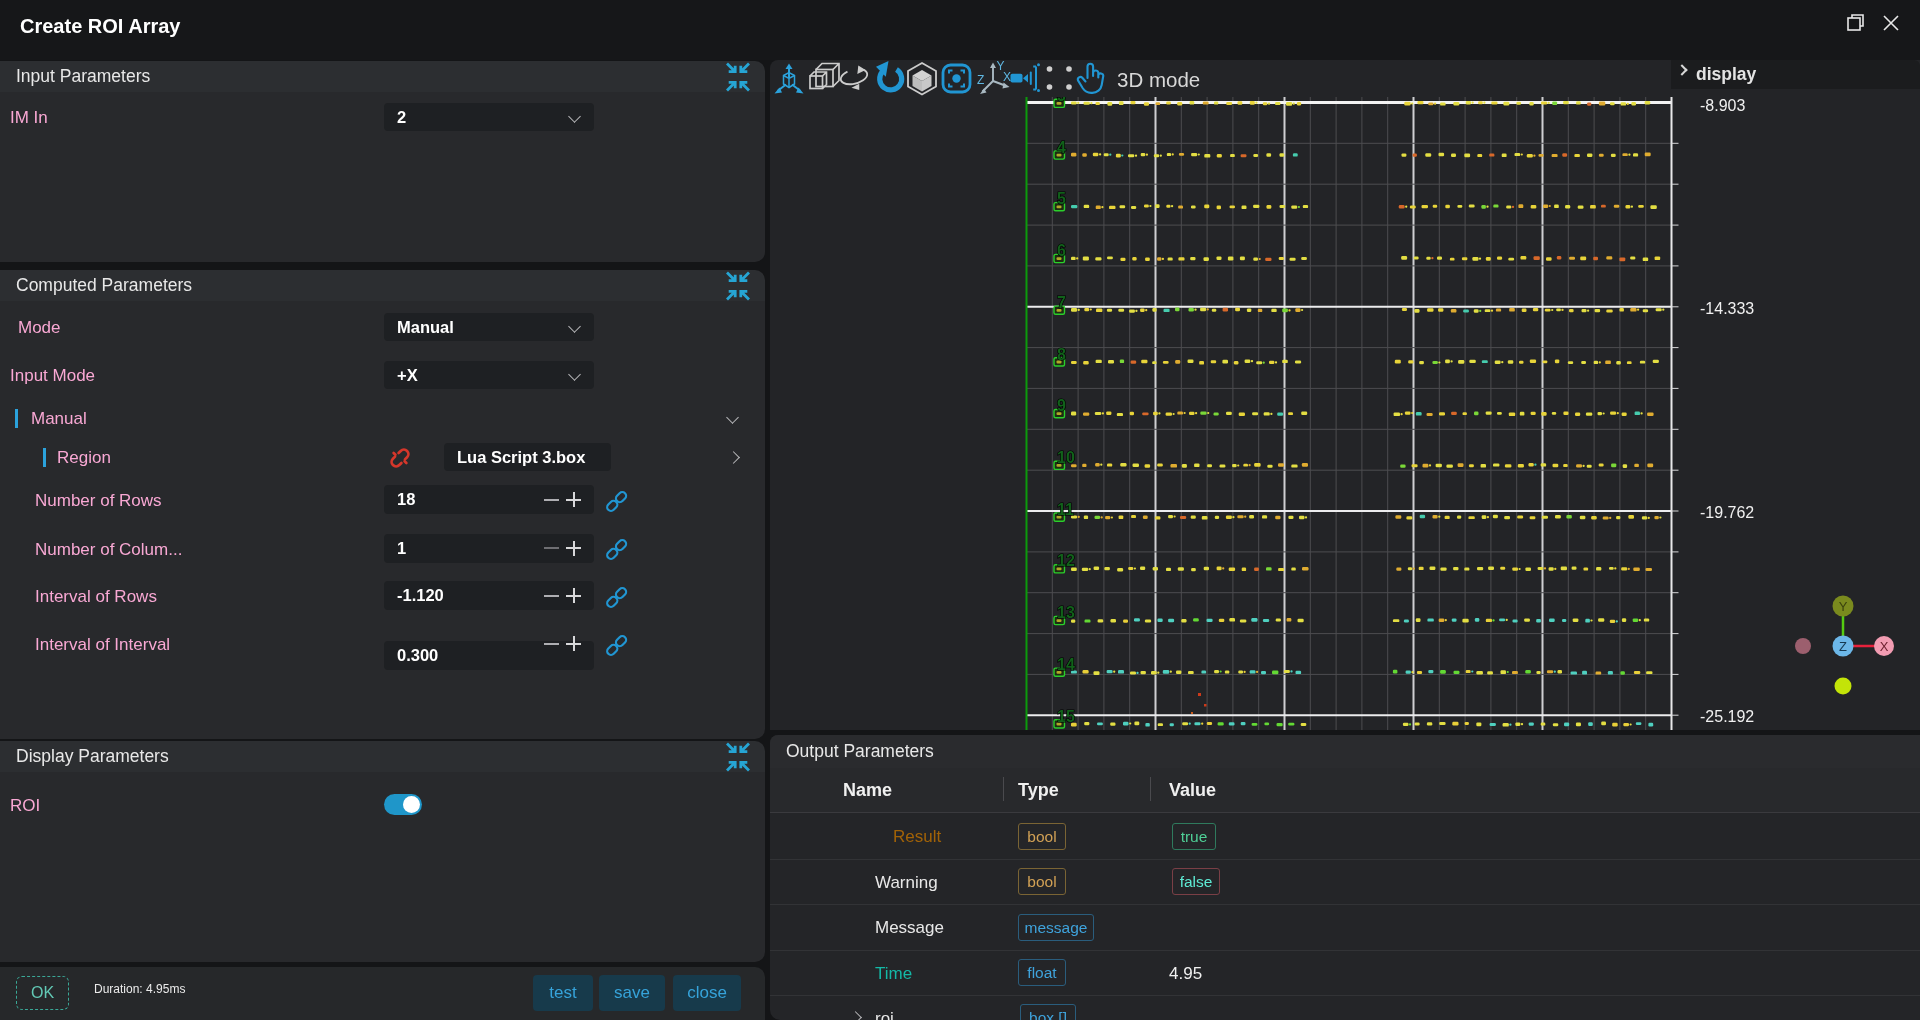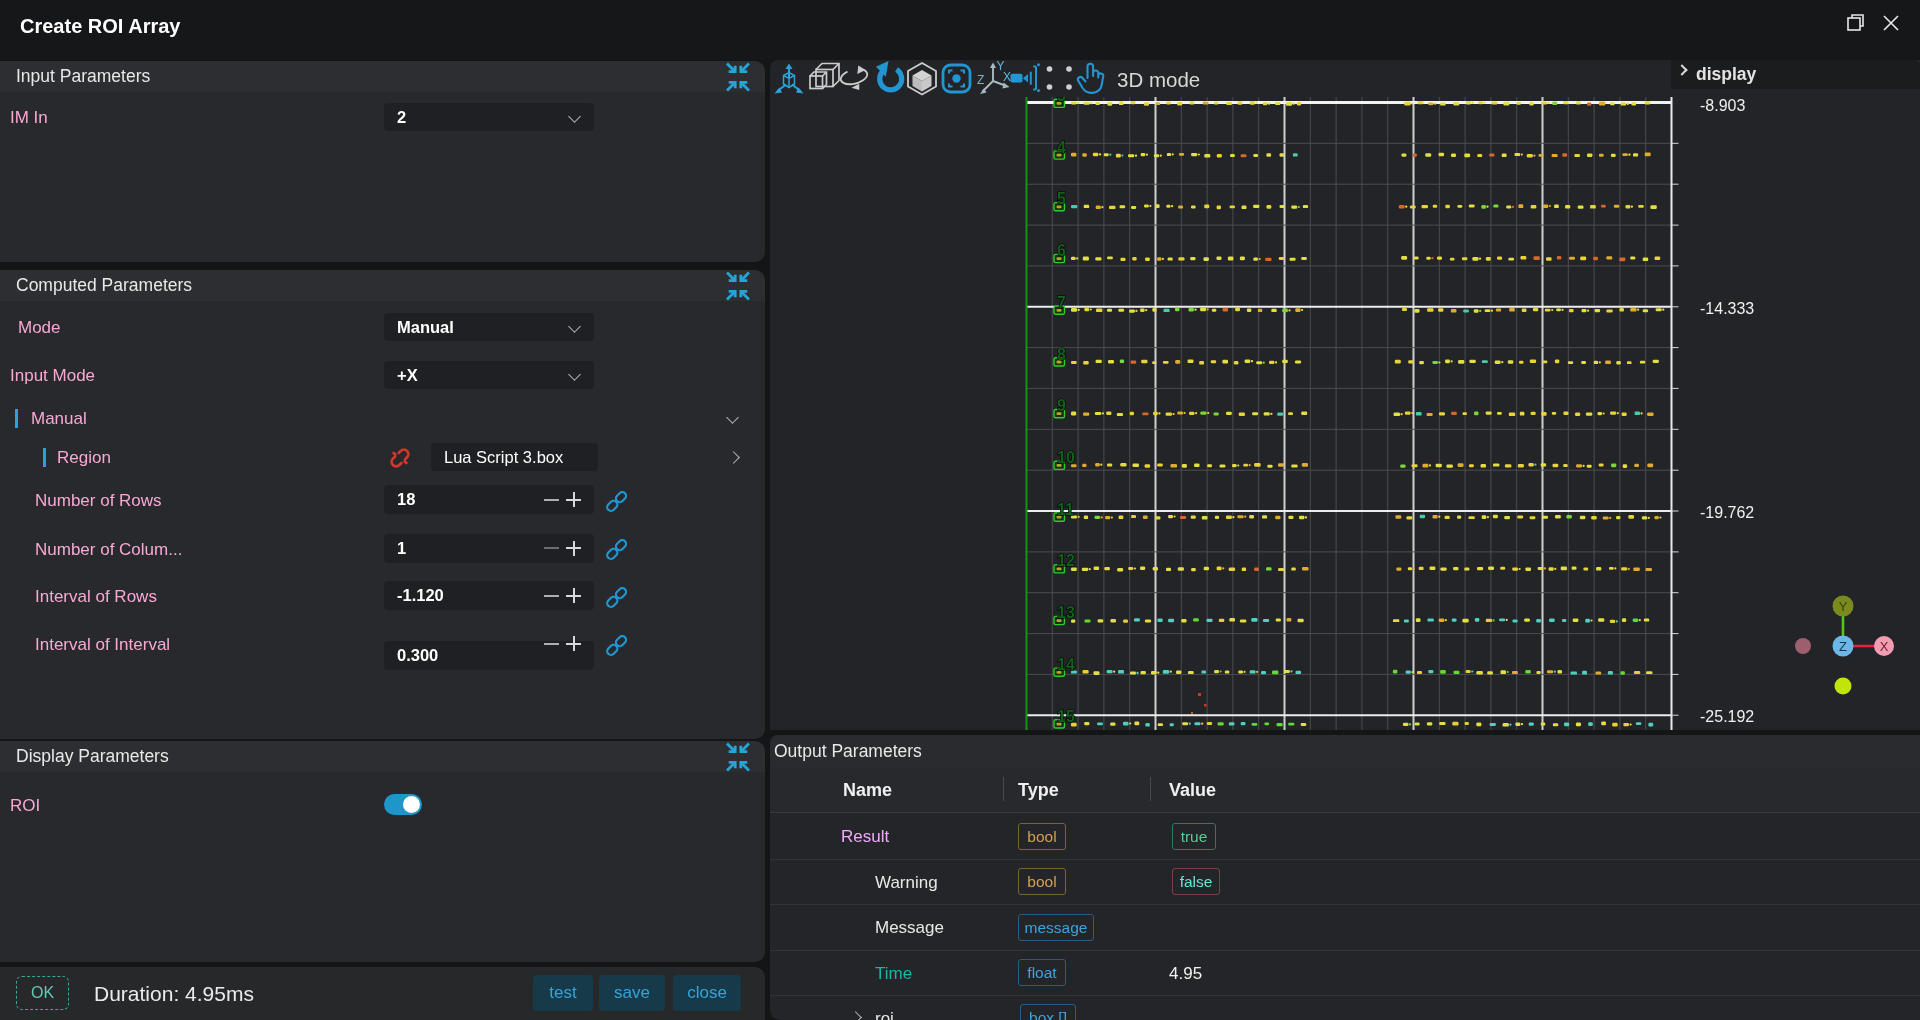--- a/index.html
+++ b/index.html
@@ -58,21 +58,21 @@
 <div class="bar" style="left:43px;top:448px"></div>
 <div class="lbl" style="left:57px;top:448px">Region</div>
 <svg width="28" height="28" viewBox="0 0 28 28" style="position:absolute;left:386px;top:444px">
     <g transform="rotate(-45 14 14)" stroke="#d6372b" stroke-width="2.7" fill="none" stroke-linecap="round">
       <path d="M11.5 9.5 H8.5 a4.5 4.5 0 0 0 0 9 h3"></path>
       <path d="M16.5 9.5 h3 a4.5 4.5 0 0 1 0 9 h-3"></path>
       <line x1="13" y1="6" x2="13" y2="8.5"></line>
       <line x1="15" y1="19.5" x2="15" y2="22"></line>
     </g>
   </svg>
-<div class="fld" style="left:431px;top:443px;width:167px;font-weight:normal">Lua Script 3.box</div>
+<div class="fld" style="left:444px;top:443px;width:167px;font-weight:bold">Lua Script 3.box</div>
 <div class="chev cr" style="left:729px;top:453px"></div>
 <div class="lbl" style="left:35px;top:491px">Number of Rows</div>
 <div class="fld" style="left:384px;top:485px;width:210px;height:29px;line-height:29px">18</div>
 <div class="abs" style="left:544px;top:498.5px;width:15px;height:2px;background:#aeaeb2"></div>
 <div class="abs" style="left:566px;top:498.5px;width:15px;height:2px;background:#d8d8da"></div>
 <div class="abs" style="left:572.5px;top:492px;width:2px;height:15px;background:#d8d8da"></div>
 <svg width="25" height="25" viewBox="0 0 25 25" style="position:absolute;left:604px;top:488.5px">
     <g transform="rotate(-45 12.5 12.5)" stroke="#2196d3" stroke-width="2.2" fill="none">
       <rect x="0.8" y="8.8" width="11.2" height="7.6" rx="3.8"></rect>
       <rect x="13.2" y="8.8" width="11.2" height="7.6" rx="3.8"></rect>
@@ -117,21 +117,21 @@
     <path d="M26 1.5 L17.8 9.7 M17.8 3.7 L17.8 9.7 L24.3 9.7" stroke="#26a5d4" stroke-width="2.8" fill="none"></path>
     <path d="M4 28.5 L12.2 20.3 M5.7 20.3 L12.2 20.3 L12.2 26.3" stroke="#26a5d4" stroke-width="2.8" fill="none"></path>
     <path d="M26 28.5 L17.8 20.3 M24.3 20.3 L17.8 20.3 L17.8 26.3" stroke="#26a5d4" stroke-width="2.8" fill="none"></path>
   </svg>
 <div class="body" style="top:772px;height:190px;border-radius:0 0 10px 0"></div>
 <div class="lbl" style="left:10px;top:796px">ROI</div>
 <div class="abs" style="left:384px;top:794px;width:38px;height:21px;border-radius:11px;background:#1f96c9"></div>
 <div class="abs" style="left:403px;top:796px;width:17px;height:17px;border-radius:9px;background:#fff"></div>
 <div class="abs" style="left:0;top:967px;width:765px;height:53px;background:#26282a;border-radius:0 10px 0 0"></div>
 <div class="abs" style="left:16px;top:976px;width:53px;height:34px;border:1.5px dashed #3aa897;border-radius:6px;color:#62c9b5;font-size:16px;text-align:center;line-height:31px">OK</div>
-<div class="abs" style="left:94px;top:982px;font-size:21px;color:#ebebeb">Duration: 4.95ms</div>
+<div class="abs" style="left:94px;top:982px;font-size:12px;color:#ebebeb">Duration: 4.95ms</div>
 <div class="abs" style="left:533px;top:975px;width:60px;height:36px;background:#173a4b;border-radius:4px;color:#36a3da;font-size:17px;text-align:center;line-height:36px">test</div>
 <div class="abs" style="left:599px;top:975px;width:66px;height:36px;background:#173a4b;border-radius:4px;color:#36a3da;font-size:17px;text-align:center;line-height:36px">save</div>
 <div class="abs" style="left:673px;top:975px;width:68px;height:36px;background:#173a4b;border-radius:4px;color:#36a3da;font-size:17px;text-align:center;line-height:36px">close</div>
 <div class="abs" style="left:770px;top:60px;width:1150px;height:670px;background:#232427;border-radius:8px 0 0 0"></div>
 <div class="abs" style="left:1671px;top:60px;width:249px;height:29px;background:#1b1c1e;border-radius:0 6px 0 0"></div>
 <div class="abs" style="left:1678px;top:66px;width:8px;height:8px;border-right:2px solid #d8d8d8;border-top:2px solid #d8d8d8;transform:rotate(45deg)"></div>
 <div class="abs" style="left:1696px;top:64px;font-size:17.5px;font-weight:bold;color:#e4e4e4">display</div>
 <svg width="460" height="42" viewBox="770 58 460 42" style="position:absolute;left:770px;top:58px">
     <g stroke="#2ba2dc" stroke-width="2" fill="none">
       <path d="M789 78 V68"></path>
@@ -972,29 +972,29 @@
 <circle cx="1843" cy="606" r="10.5" fill="#7a8a1e"></circle>
 <text x="1843" y="611" text-anchor="middle" font-family="Liberation Sans, sans-serif" font-size="13" fill="#3a420e">Y</text>
 <circle cx="1884" cy="646" r="10" fill="#f29cb2"></circle>
 <text x="1884" y="650.5" text-anchor="middle" font-family="Liberation Sans, sans-serif" font-size="13" fill="#6e2230">X</text>
 <circle cx="1843" cy="646" r="10.5" fill="#6cb7e8"></circle>
 <text x="1843" y="650.5" text-anchor="middle" font-family="Liberation Sans, sans-serif" font-size="13" fill="#173a52">Z</text>
 <circle cx="1803" cy="646" r="8" fill="#9c5f6e"></circle>
 <circle cx="1843" cy="686" r="8.5" fill="#c3e408"></circle>
 </svg>
 <div class="abs" style="left:770px;top:735px;width:1150px;height:285px;background:#242528;border-radius:8px 0 0 10px"></div>
-<div class="abs" style="left:770px;top:735px;width:1150px;height:33px;background:#2a2b2e;color:#e8e8e8;font-size:17.5px;line-height:33px;padding-left:4px;border-radius:8px 0 0 0">Output Parameters</div>
+<div class="abs" style="left:770px;top:735px;width:1150px;height:33px;background:#2a2b2e;color:#e8e8e8;font-size:17.5px;line-height:33px;padding-left:16px;border-radius:8px 0 0 0">Output Parameters</div>
 <div class="abs" style="left:770px;top:768px;width:1150px;height:45px;background:#28292c;border-bottom:1px solid #3a3a3e"></div>
 <div class="abs" style="left:843px;top:780px;font-size:18px;font-weight:bold;color:#f0f0f0">Name</div>
 <div class="abs" style="left:1018px;top:780px;font-size:18px;font-weight:bold;color:#f0f0f0">Type</div>
 <div class="abs" style="left:1169px;top:780px;font-size:18px;font-weight:bold;color:#f0f0f0">Value</div>
 <div class="abs" style="left:1003px;top:777px;width:1px;height:24px;background:#4a4a4e"></div>
 <div class="abs" style="left:1150px;top:777px;width:1px;height:24px;background:#4a4a4e"></div>
 <div class="abs" style="left:770px;top:858.5px;width:1150px;height:1px;background:#323336"></div>
-<div class="lbl" style="left:841px;top:827px;color:#f0abfc">Result</div>
+<div class="lbl" style="left:893px;top:827px;color:#a16207">Result</div>
 <div class="abs" style="left:770px;top:904.0px;width:1150px;height:1px;background:#323336"></div>
 <div class="lbl" style="left:875px;top:872.5px;color:#e8e8e8">Warning</div>
 <div class="abs" style="left:770px;top:949.5px;width:1150px;height:1px;background:#323336"></div>
 <div class="lbl" style="left:875px;top:918px;color:#e8e8e8">Message</div>
 <div class="abs" style="left:770px;top:995.0px;width:1150px;height:1px;background:#323336"></div>
 <div class="lbl" style="left:875px;top:963.5px;color:#14b8a6">Time</div>
 
 <div class="lbl" style="left:875px;top:1008.5px;color:#e8e8e8">roi</div>
 <div class="badge" style="left:1018px;top:822.5px;width:48px;border-color:#7a6434;color:#d2a155">bool</div>
 <div class="badge" style="left:1172px;top:822.5px;width:44px;border-color:#2f7a5d;color:#4fcf96">true</div>

